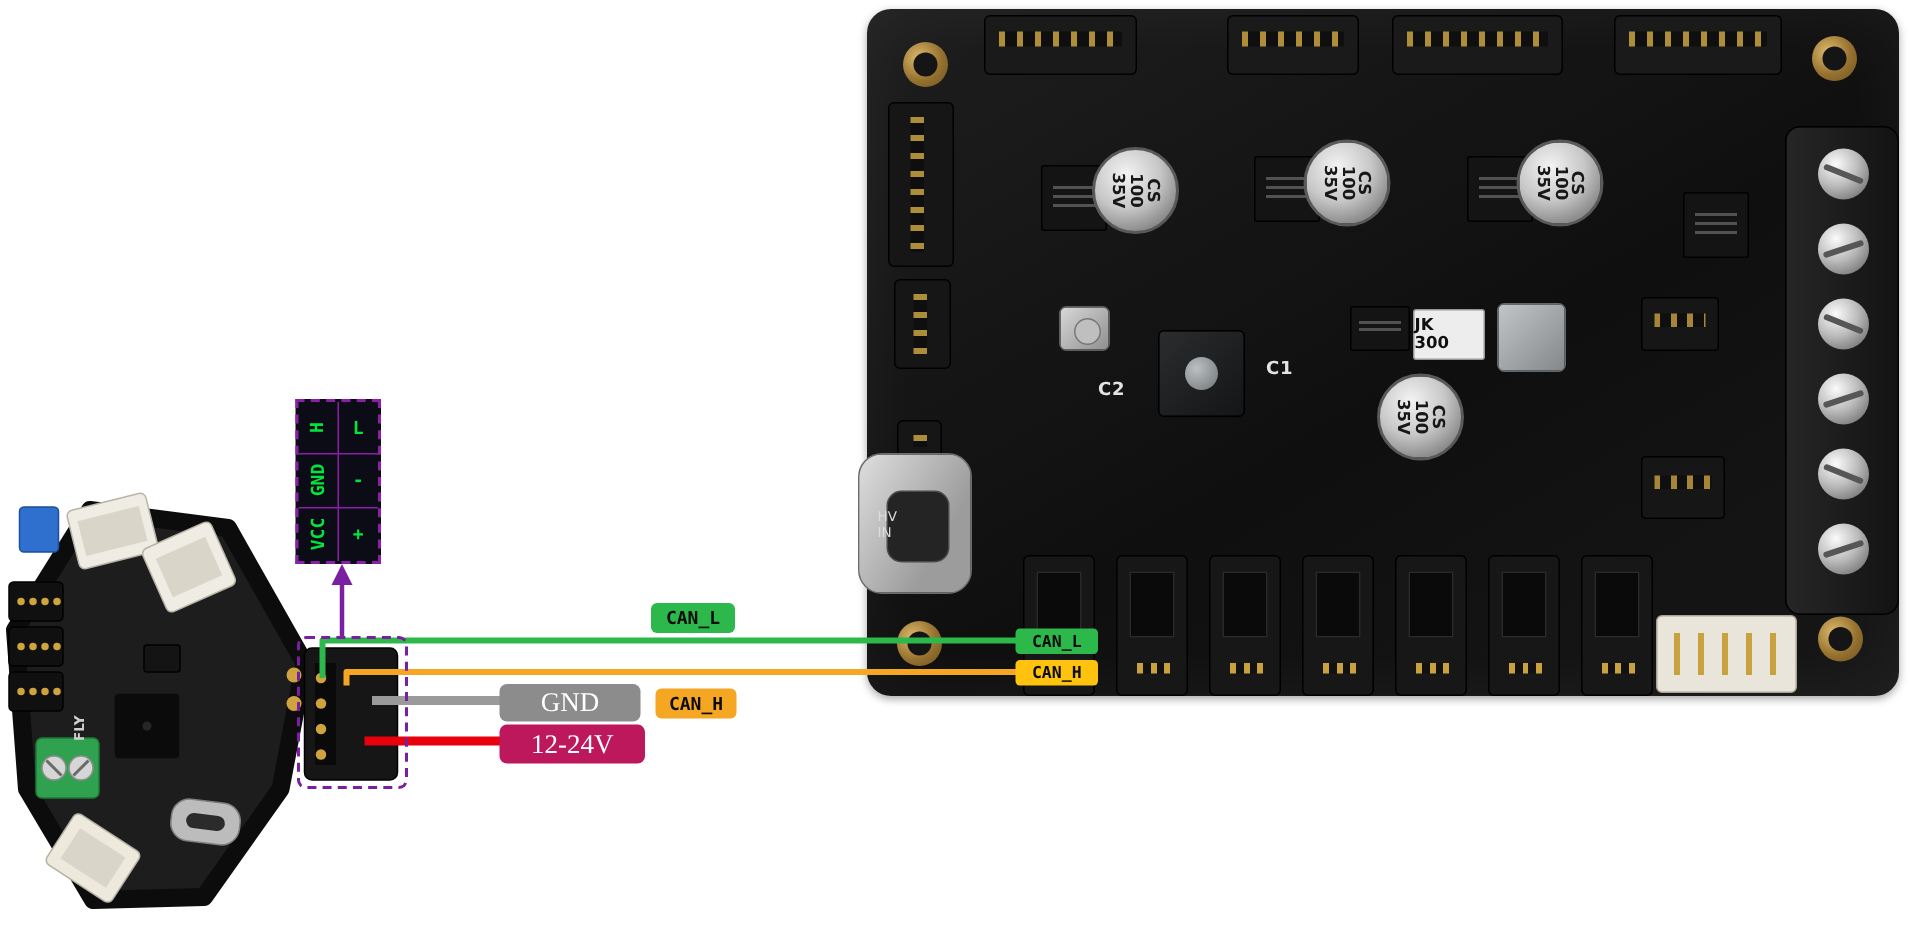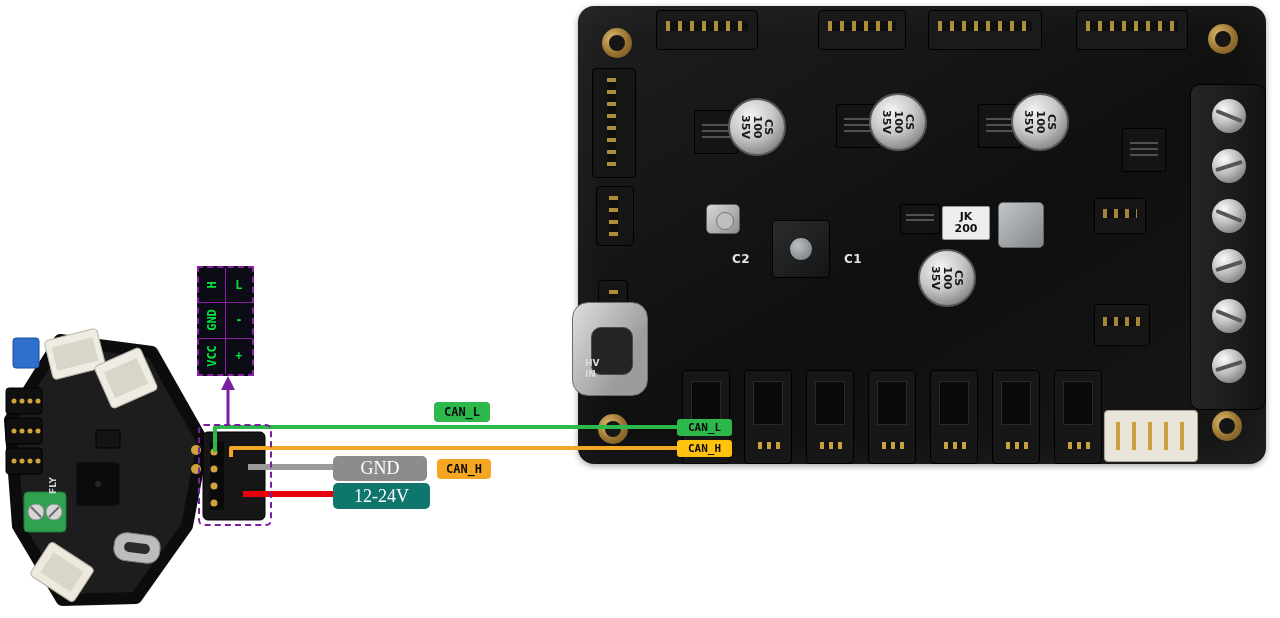--- a/index.html
+++ b/index.html
@@ -34,27 +34,27 @@
   .captxt{position:absolute;inset:0;display:flex;flex-direction:column;align-items:center;justify-content:center;
     transform:rotate(90deg);font-size:11px;font-weight:bold;color:#181818;line-height:1.05}
   .mcu{position:absolute;left:194px;top:214px;width:58px;height:58px;border-radius:4px;
     background:linear-gradient(135deg,#2a2c2e,#141516);border:1px solid #000;display:flex;align-items:center;justify-content:center}
   .mculogo{width:22px;height:22px;border-radius:50%;background:radial-gradient(circle at 35% 35%,#d7dbde,#7e8487);opacity:.85}
   .silk{position:absolute;color:#e3e3e3;font-size:12px;font-weight:bold;letter-spacing:.5px}
   .ams{position:absolute;left:322px;top:198px;width:40px;height:30px;background:#141414;border:1px solid #000;border-radius:2px}
   .ams::after{content:"";position:absolute;left:5px;top:9px;right:5px;height:10px;
     background:repeating-linear-gradient(180deg,#8e8e8e 0 2px,transparent 2px 5px);opacity:.5}
   .jk{position:absolute;left:364px;top:200px;width:48px;height:34px;background:#ededed;border:1px solid #979797;border-radius:2px;
-    display:flex;flex-direction:column;align-items:center;justify-content:center;color:#101010;font-weight:bold;font-size:11px;line-height:1.1}
+    display:flex;flex-direction:column;align-items:flex-start;justify-content:center;color:#101010;font-weight:bold;font-size:11px;line-height:1.1}
   .inductor{position:absolute;left:420px;top:196px;width:46px;height:46px;border-radius:5px;
     background:linear-gradient(135deg,#c2c5c7,#84888b);border:1px solid #64686b}
   .brand{position:absolute;left:258px;top:320px;display:flex;align-items:flex-start;gap:4px;color:#ececec}
   .brand .bname{font-family:"DejaVu Serif",serif;font-style:italic;font-weight:bold;font-size:25px;letter-spacing:1px}
   .brand .bver{font-size:9px;margin-top:4px}
-  .hv{position:absolute;left:7px;top:352px;color:#dddddd;font-size:9px;font-weight:bold;line-height:1.25}
+  .hv{position:absolute;left:7px;top:334px;color:#dddddd;font-size:9px;font-weight:normal;line-height:1.25}
   .termblock{position:absolute;left:612px;top:78px;width:76px;height:326px;border-radius:10px;
     background:linear-gradient(90deg,#262626,#131313);border:1px solid #000}
   .screw{position:absolute;left:21px;width:34px;height:34px;border-radius:50%;
     background:radial-gradient(circle at 35% 30%,#fbfbfb,#bcbcbc 45%,#7a7a7a 82%)}
   .screw::after{content:"";position:absolute;left:3px;top:15px;width:28px;height:4px;background:#565656;border-radius:2px;transform:rotate(22deg)}
   .screw:nth-child(even)::after{transform:rotate(-18deg)}
   .midc{position:absolute;background:#161616;border:1px solid #000;border-radius:3px}
   .midc::after{content:"";position:absolute;left:8px;right:8px;top:30%;height:9px;
     background:repeating-linear-gradient(90deg,#c9a23f 0 4px,#0d0d0d 4px 11px);opacity:.8}
   .botc{position:absolute;top:364px;width:48px;height:94px;background:#171717;border:1px solid #000;border-radius:4px}
@@ -85,21 +85,21 @@
   #dashbox{position:absolute;left:198px;top:424px;width:74px;height:102px;border:2px dashed #7a1fa2;border-radius:6px}
 
   
   .badge{position:absolute;display:flex;align-items:center;justify-content:center;border-radius:4px;font-weight:bold}
   #badge-canl{left:434px;top:402px;width:56px;height:20px;background:#2db84b;color:#0c0c0c;
     font-family:"DejaVu Sans Mono",monospace;font-size:12px}
   #badge-canh{left:437px;top:459px;width:54px;height:20px;background:#f5a623;color:#0c0c0c;
     font-family:"DejaVu Sans Mono",monospace;font-size:12px}
   #badge-gnd{left:333px;top:456px;width:94px;height:25px;background:#8c8c8c;color:#ffffff;
     font-family:"Liberation Serif",serif;font-size:18px;font-weight:normal;border-radius:5px}
-  #badge-pwr{left:333px;top:483px;width:97px;height:26px;background:#0f766e;color:#ffffff;
+  #badge-pwr{left:333px;top:483px;width:97px;height:26px;background:#be185d;color:#ffffff;
     font-family:"Liberation Serif",serif;font-size:18px;font-weight:normal;border-radius:5px}
 
   svg{position:absolute;display:block}
   #wires{left:0;top:0;pointer-events:none}
   #toolhead{left:0;top:322px}
 </style>
 </head>
 <body>
 
 <div id="scene">
@@ -153,26 +153,26 @@
         <span>CS</span>
           <span>100</span>
           <span>35V</span>
       </div>
     </div>
 
     <div class="mcu">
       <div class="mculogo"></div>
     </div>
     <span class="silk" style="left:154px;top:246px">C2</span>
-    <span class="silk" style="left:266px;top:246px">C1</span>
+    <span class="silk" style="left:266px;top:232px">C1</span>
 
     <div class="ams"></div>
     <div class="jk">
       <span>JK</span>
-      <span>200</span>
+      <span>300</span>
     </div>
     <div class="inductor"></div>
 
     <div class="hv">
       <div>HV</div>
       <div>IN</div>
     </div>
 
     <div class="termblock">
       <div class="screw" style="top:14px"></div>

